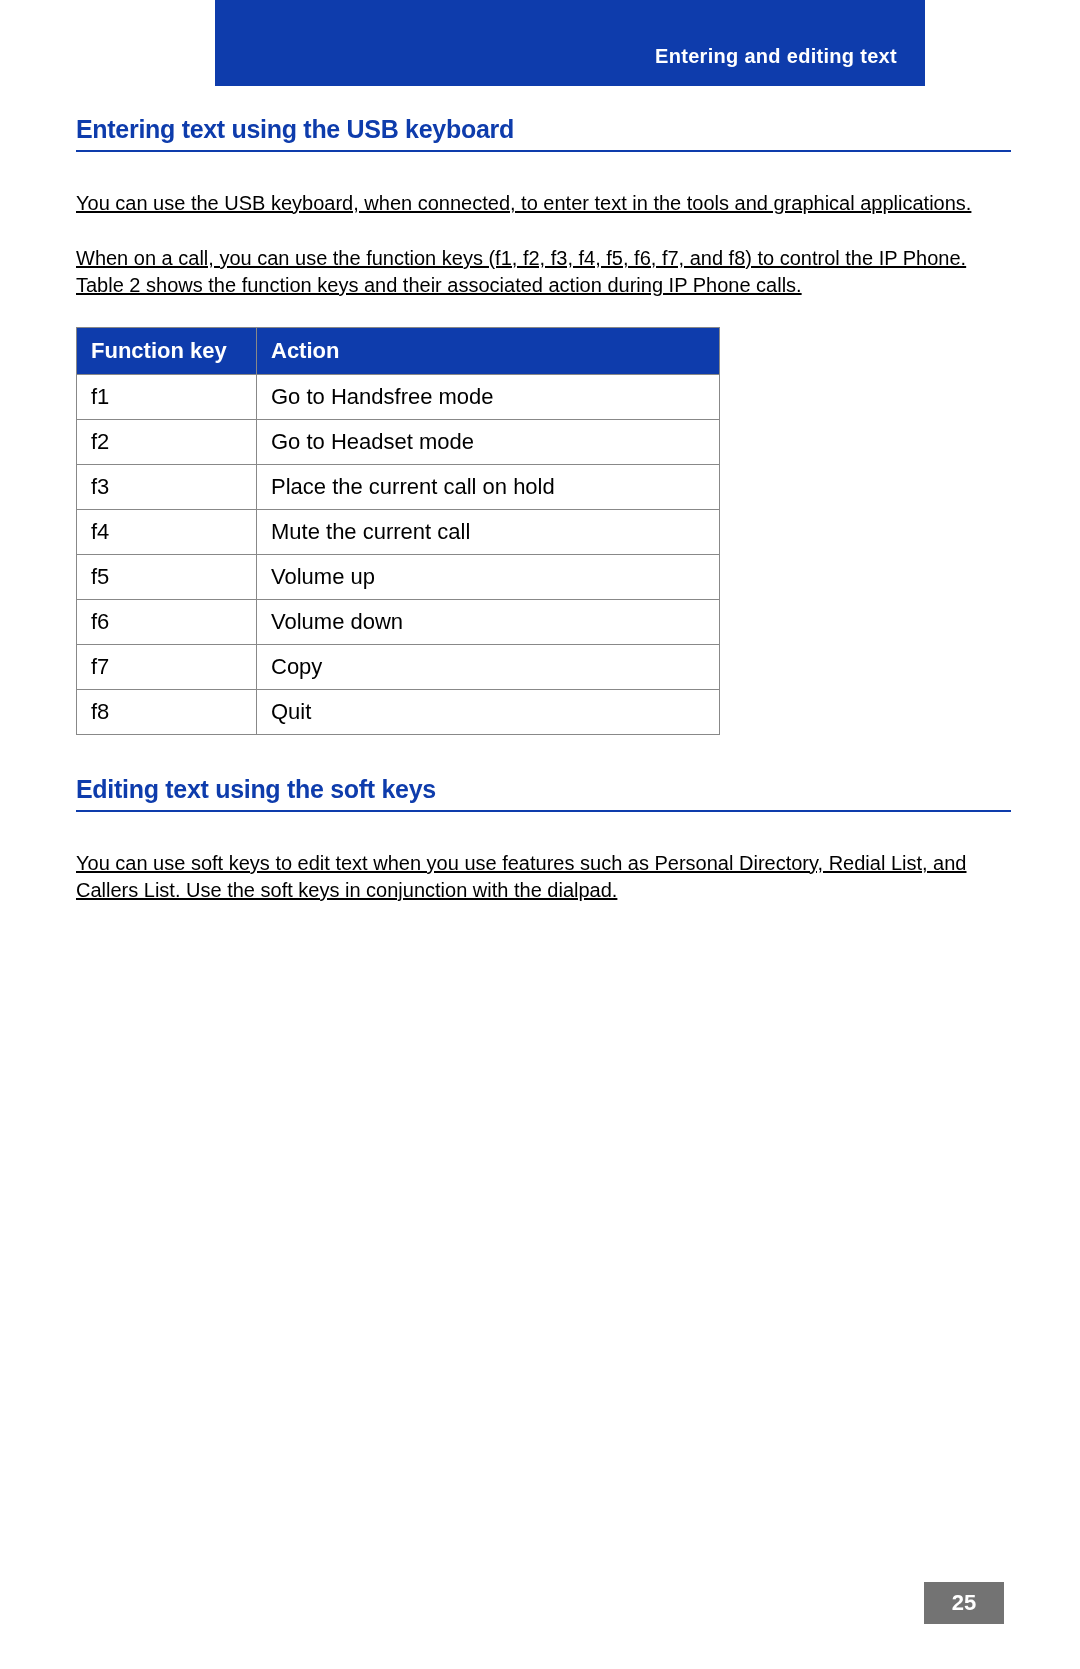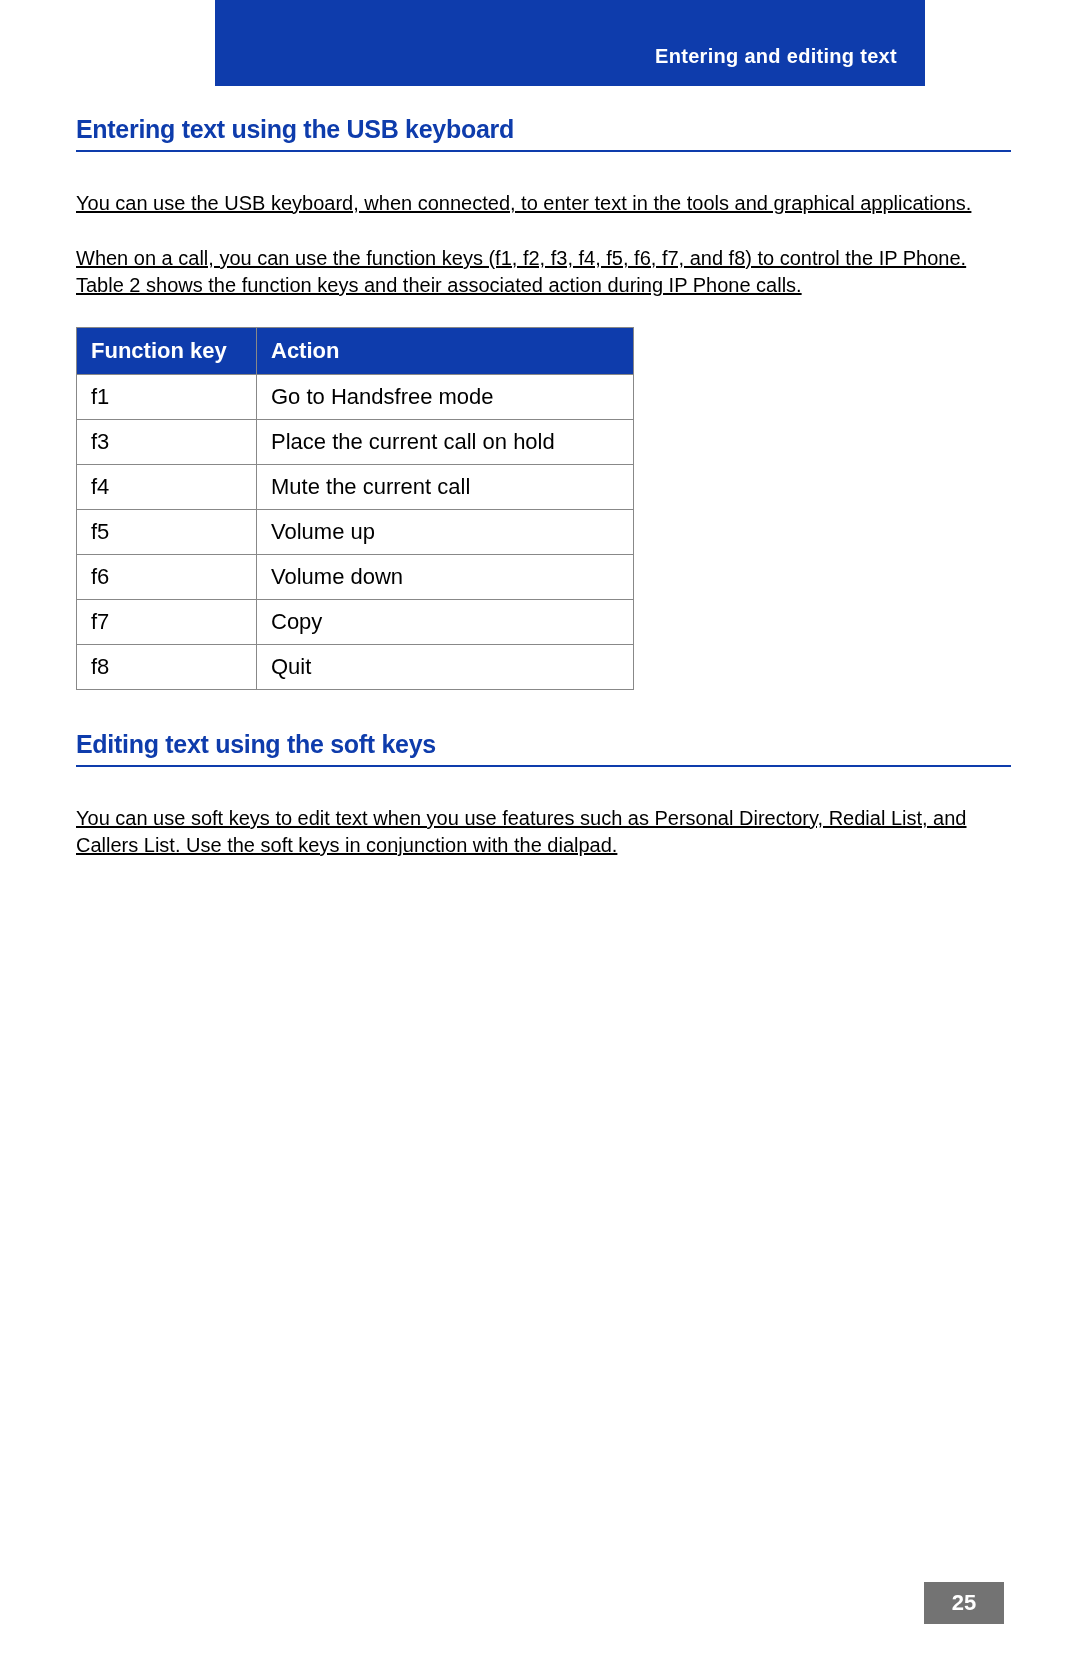--- a/index.html
+++ b/index.html
@@ -55,21 +55,21 @@
     .table-caption {
       font-family: "Arial Black", Arial, sans-serif;
       font-weight: 900;
       font-size: 24px;
       color: #000;
       margin-bottom: 10px;
       letter-spacing: -0.2px;
     }
     table {
       border-collapse: collapse;
-      width: 558px;
+      width: 644px;
       margin-bottom: 40px;
     }
     th {
       background: #0e3cac;
       color: #fff;
       text-align: left;
       padding: 10px 14px;
       font-size: 22px;
       font-weight: bold;
       border: 1px solid #888;
@@ -118,20 +118,24 @@
         <th>Function key</th>
         <th>Action</th>
       </tr>
     </thead>
     <tbody>
       <tr>
           <td>f1</td>
           <td>Go to Handsfree mode</td>
         </tr>
       <tr>
+          <td>f2</td>
+          <td>Go to Headset mode</td>
+        </tr>
+      <tr>
           <td>f3</td>
           <td>Place the current call on hold</td>
         </tr>
       <tr>
           <td>f4</td>
           <td>Mute the current call</td>
         </tr>
       <tr>
           <td>f5</td>
           <td>Volume up</td>

